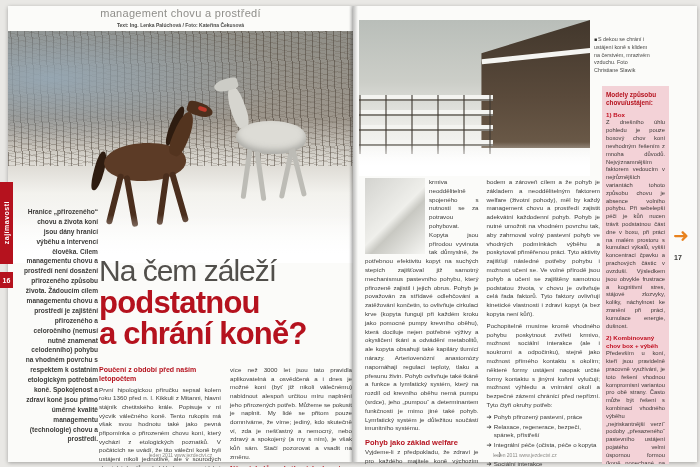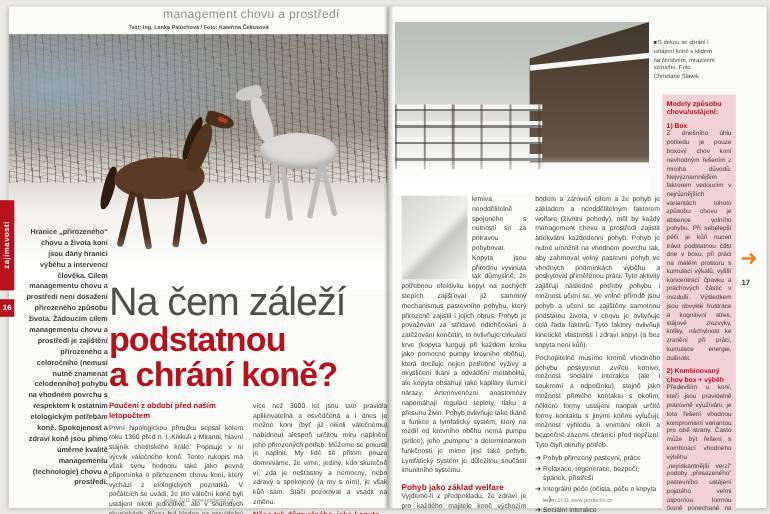--- a/index.html
+++ b/index.html
@@ -8,21 +8,21 @@
   .canvas { position:absolute; left:0; top:0; width:700px; height:467px; }
 
   .page { position:absolute; top:6px; height:456px; background:#fbfbf9; box-shadow:0 1px 4px rgba(0,0,0,.3); }
   .page-left  { left:8px;   width:345px; }
   .page-right { left:353px; width:344px; }
   .gutter { position:absolute; left:349px; top:6px; width:9px; height:456px;
             background:linear-gradient(to right, rgba(0,0,0,0) 0%, rgba(0,0,0,.22) 50%, rgba(0,0,0,0) 100%); z-index:40; }
 
   
   .kicker { position:absolute; left:0; top:1px; width:100%; text-align:center;
-            font-size:11px; color:#8f8e8a; letter-spacing:.3px;margin-left:48px; }
+            font-size:11px; color:#8f8e8a; letter-spacing:.3px; }
   .byline { position:absolute; left:0; top:16px; width:100%; text-align:center;
             font-size:5px; color:#4a4a48; font-weight:700; }
 
   .photo-left { position:absolute; left:0; top:25px; width:345px; height:232px; overflow:hidden;
      background:linear-gradient(to bottom,#8f8e87 0%,#9d968c 38%,#d9d6cf 55%,#f3f2ee 70%,#ffffff 100%); }
   .trees { position:absolute; left:0; top:0; width:100%; height:58%;
      background:
        radial-gradient(ellipse at 12% 35%, rgba(150,170,185,.85), rgba(150,170,185,0) 55%),
        repeating-linear-gradient(88deg, rgba(72,62,52,.5) 0 1px, rgba(0,0,0,0) 1px 7px),
        repeating-linear-gradient(12deg, rgba(100,90,78,.28) 0 1px, rgba(0,0,0,0) 1px 5px),
@@ -45,21 +45,21 @@
   .side-tab { position:absolute; left:0; top:182px; width:13px; height:82px; background:#b5121e; z-index:50;
       display:flex; align-items:center; justify-content:center; }
   .side-tab span { writing-mode:vertical-rl; transform:rotate(180deg); color:#fff; font-size:7px; font-weight:700; letter-spacing:.5px; }
   .pagenum-left { position:absolute; left:0; top:272px; width:13px; height:16px; background:#b5121e; color:#fff;
       font-size:7px; font-weight:700; display:flex; align-items:center; justify-content:center; z-index:50; }
 
   .perex { position:absolute; left:14px; top:201px; width:76px; text-align:right;
       font-size:6.6px; line-height:1.5; font-weight:700; color:#3d3c3a; }
 
   .headline { position:absolute; left:91px; top:249px; width:252px; }
-  .headline .h-gray { font-size:36px; font-weight:400; color:#514f4b; letter-spacing:-1px; line-height:1.05; }
+  .headline .h-gray { font-size:30px; font-weight:400; color:#514f4b; letter-spacing:-1px; line-height:1.05; }
   .headline .h-red  { font-size:31px; font-weight:700; color:#b5121e; letter-spacing:-.8px; line-height:1.03; }
 
   .cols-left { position:absolute; left:91px; top:360px; width:254px; display:flex; gap:9px; }
   .cols-left .col { width:122px; }
   .subhead-red { color:#b5121e; font-weight:700; font-size:7px; line-height:1.25; margin-bottom:2px; }
   .bodytext { font-size:6.2px; line-height:1.4; color:#3a3a38; text-align:justify; }
   .footer { position:absolute; left:0; bottom:4px; width:100%; text-align:center; font-size:5px; color:#8b8a86; }
 
   
   .photo-right { position:absolute; left:6px; top:14px; width:231px; height:156px; overflow:hidden;

